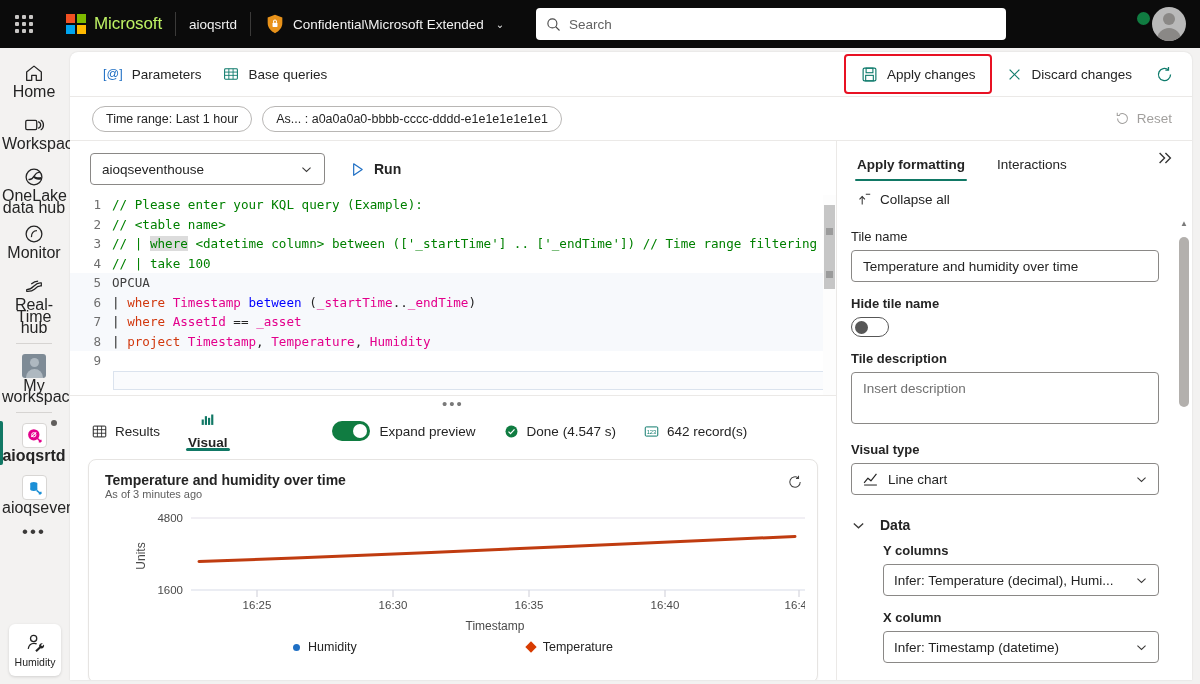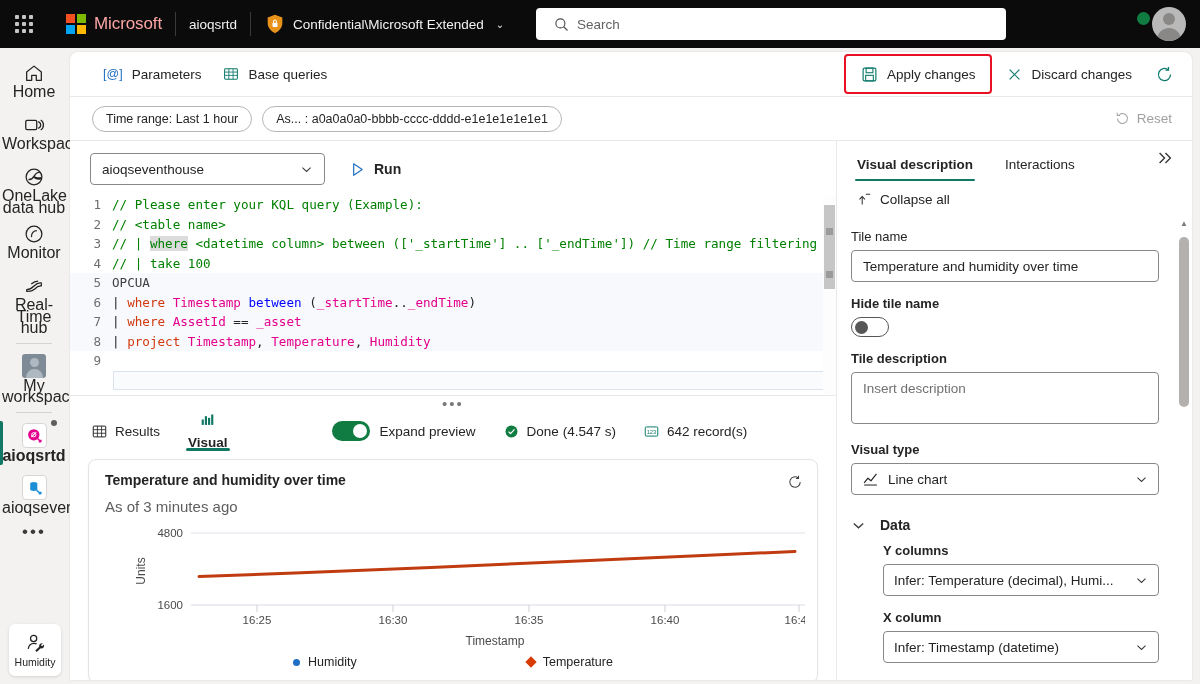--- a/index.html
+++ b/index.html
@@ -21,29 +21,29 @@
   }
   .waffle-grid { display: grid; grid-template-columns: repeat(3, 4px); gap: 3px; }
   .waffle-grid i { width: 4px; height: 4px; background: #c8c6c4; border-radius: 1px; display: block; }
   .ms-logo-wrap { display: flex; align-items: center; gap: 8px; margin-left: 18px; cursor: pointer; }
   .ms-squares { display: grid; grid-template-columns: 9px 9px; grid-template-rows: 9px 9px; gap: 2px; }
   .ms-squares i { display: block; width: 9px; height: 9px; }
   .ms-squares i:nth-child(1) { background: #f25022; }
   .ms-squares i:nth-child(2) { background: #7fba00; }
   .ms-squares i:nth-child(3) { background: #00a4ef; }
   .ms-squares i:nth-child(4) { background: #ffb900; }
-  .ms-word { color: #fca5a5; font-size: 17px; letter-spacing: -0.1px; }
+  .ms-word { color: #bef264; font-size: 17px; letter-spacing: -0.1px; }
   .tb-sep { width: 1px; height: 24px; background: #3b3a39; margin: 0 13px; }
   .tenant { color: #f2f2f2; font-size: 13.5px; cursor: pointer; }
   .sens-label { display: flex; align-items: center; gap: 7px; color: #f2f2f2; font-size: 13.5px; cursor: pointer; }
   .chev-sm { font-size: 10px; color: #e6e6e6; margin-left: 5px; }
   .search-box {
     position: absolute; left: 536px; top: 8px; width: 470px; height: 32px;
     background: #fff; border-radius: 4px; display: flex; align-items: center;
-    padding: 0 18px; gap: 8px; cursor: text;
+    padding: 0 10px; gap: 8px; cursor: text;
   }
   .search-box .ph { color: #616161; font-size: 13.5px; }
   .avatar-zone { position: absolute; right: 14px; top: 7px; display: flex; align-items: center; }
   .presence-dot {
     width: 17px; height: 17px; border-radius: 50%; background: #107c41;
     position: absolute; right: 34px; top: 3px; border: 2px solid #0b0b0b;
   }
   .avatar {
     width: 34px; height: 34px; border-radius: 50%; background: #b9b9b9;
     position: relative; overflow: hidden; cursor: pointer;
@@ -221,21 +221,21 @@
   .rec-grp { display: flex; align-items: center; gap: 8px; margin-left: 28px; font-size: 13.5px; color: #242424; }
 
   
   .tile-area { padding: 8px 18px 0 18px; height: 232px; }
   .tile {
     position: relative; height: 224px; border: 1px solid #e6e4e2; border-radius: 8px;
     background: #fff; box-shadow: 0 1px 2px rgba(0,0,0,.05); padding: 12px 16px 0;
     overflow: hidden;
   }
   .tile-title { font-size: 14px; font-weight: bold; color: #242424; }
-  .tile-sub { font-size: 15px; color: #5e5e5e; margin-top: 10px; }
+  .tile-sub { font-size: 11px; color: #5e5e5e; margin-top: 0; }
   .tile-refresh { position: absolute; right: 14px; top: 14px; cursor: pointer; }
   .chart-wrap { position: relative; margin-top: 6px; height: 128px; }
   .legend { display: flex; justify-content: center; gap: 170px; margin-top: 6px; }
   .lg-item { display: flex; align-items: center; gap: 8px; font-size: 12.5px; color: #242424; cursor: pointer; }
   .lg-dot { width: 7px; height: 7px; border-radius: 50%; background: #1f6fc4; }
   .lg-dia { width: 8px; height: 8px; background: #d83b01; transform: rotate(45deg); }
 
   
   .fmt-tabs { display: flex; align-items: center; padding: 10px 18px 0; position: relative; }
   .ftab {
@@ -638,21 +638,21 @@
                 <span class="lg-dia"></span>
                 <span>Temperature</span>
               </div>
             </div>
           </div>
         </div>
       </div>
 
       <div class="right-pane">
         <div class="fmt-tabs">
-          <div class="ftab active">Visual description</div>
+          <div class="ftab active">Apply formatting</div>
           <div class="ftab">Interactions</div>
           <div class="dbl-chev">
             <svg width="18" height="18" viewBox="0 0 20 20">
               <path d="M4 4.5 L9.5 10 L4 15.5" fill="none" stroke="#333" stroke-width="1.5"></path>
               <path d="M10.5 4.5 L16 10 L10.5 15.5" fill="none" stroke="#333" stroke-width="1.5"></path>
             </svg>
           </div>
         </div>
 
         <div class="collapse-all">

